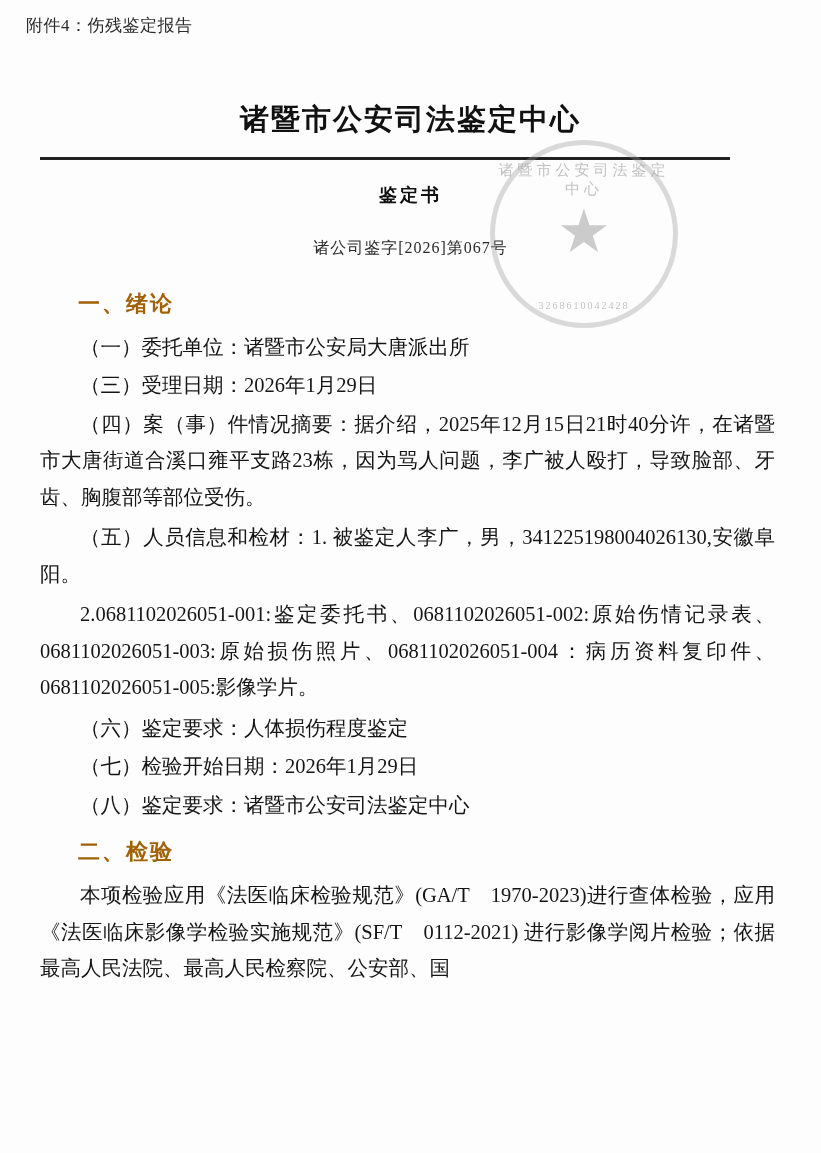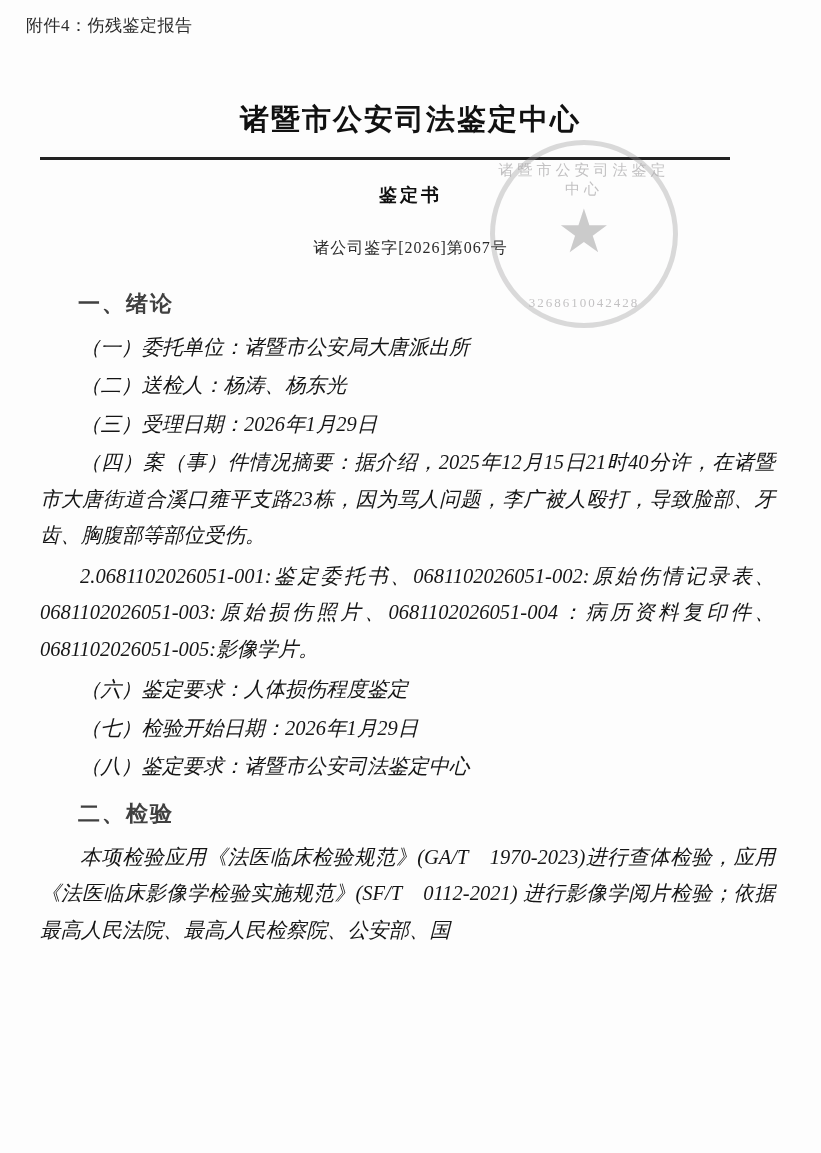--- a/index.html
+++ b/index.html
@@ -100,46 +100,45 @@
     font-size: 15px;
     letter-spacing: 4px;
     color: rgba(120,118,120,0.72);
   }
   .seal .seal-bottom {
     position: absolute;
     bottom: 12px;
     left: 0;
     width: 100%;
     text-align: center;
-    font-size: 13px;
+    font-size: 10px;
     letter-spacing: 2px;
     color: rgba(120,118,120,0.72);
   }
   .content {
     position: absolute;
     top: 275px;
     left: 40px;
     width: 744px;
   }
   .h-section {
     font-size: 22px;
     font-weight: bold;
     letter-spacing: 2px;
     margin: 14px 0 10px 38px;
-    color: #404040;
+    color: #a16207;
   }
   .para {
     font-size: 20.5px;
     line-height: 1.78;
     text-align: justify;
     margin: 0 7px 4px 0;
     padding: 0 2px 0 0;
     text-indent: 40px;
     color: #151515;
-    font-style: italic;
   }
   .para.tight {
     margin-bottom: 2px;
   }
   .para.block {
     text-indent: 40px;
   }
 </style>
 </head>
 <body>
@@ -160,23 +159,23 @@
     <div class="seal-top">诸暨市公安司法鉴定中心</div>
     <div class="star">★</div>
     <div class="seal-bottom">3268610042428</div>
   </div>
 
   <div class="content">
 
     <div class="h-section">一、绪论</div>
 
     <p class="para tight">（一）委托单位：诸暨市公安局大唐派出所</p>
-    <p class="para tight">（二）送检人：杨涛、杨东光</p>
     <p class="para tight">（三）受理日期：2026年1月29日</p>
     <p class="para block">（四）案（事）件情况摘要：据介绍，2025年12月15日21时40分许，在诸暨市大唐街道合溪口雍平支路23栋，因为骂人问题，李广被人殴打，导致脸部、牙齿、胸腹部等部位受伤。</p>
+    <p class="para block">（五）人员信息和检材：1. 被鉴定人李广，男，341225198004026130,安徽阜阳。</p>
     <p class="para block">2.0681102026051-001:鉴定委托书、0681102026051-002:原始伤情记录表、0681102026051-003:原始损伤照片、0681102026051-004：病历资料复印件、0681102026051-005:影像学片。</p>
     <p class="para tight">（六）鉴定要求：人体损伤程度鉴定</p>
     <p class="para tight">（七）检验开始日期：2026年1月29日</p>
     <p class="para tight">（八）鉴定要求：诸暨市公安司法鉴定中心</p>
 
     <div class="h-section">二、检验</div>
 
     <p class="para block">本项检验应用《法医临床检验规范》(GA/T　1970-2023)进行查体检验，应用《法医临床影像学检验实施规范》(SF/T　0112-2021) 进行影像学阅片检验；依据最高人民法院、最高人民检察院、公安部、国</p>
 
   </div>

